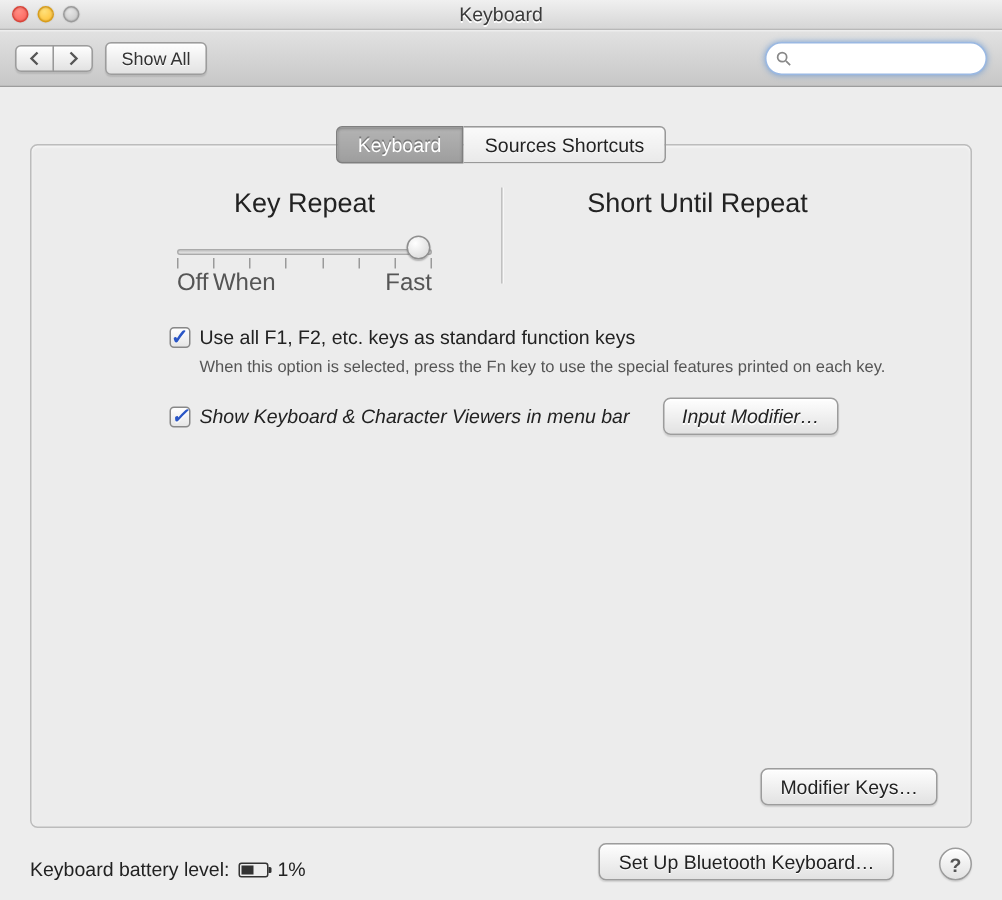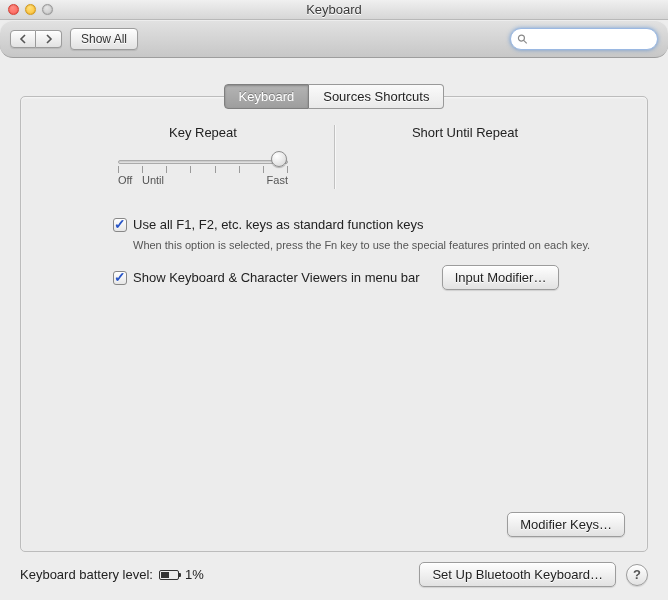--- a/index.html
+++ b/index.html
@@ -45,21 +45,20 @@
   }
   
   .toolbar {
     height: 38px;
     background: linear-gradient(to bottom, #e2e2e2, #c7c7c7);
     border-bottom: 1px solid #9d9d9d;
     box-shadow: inset 0 1px 0 rgba(255,255,255,0.4);
     display: flex;
     align-items: center;
     padding: 0 10px;
-    border-radius: 13px;
   }
   .nav-group { display:flex; }
   .btn {
     background: linear-gradient(to bottom, #fefefe, #e2e2e2);
     border: 1px solid #9c9c9c;
     border-radius: 4px;
     padding: 3px 10px;
     font-size: 12px;
     color: #333;
     box-shadow: inset 0 1px 0 #fff, 0 1px 1px rgba(0,0,0,0.1);
@@ -133,21 +132,21 @@
     padding: 22px 26px 18px 26px;
   }
   .sliders-row {
     display:flex;
     justify-content:center;
     gap: 0;
     margin-bottom: 28px;
     margin-top: 6px;
   }
   .slider-block { width: 42%; display:flex; flex-direction:column; align-items:center; }
-  .slider-label { font-size:13px; margin-bottom: 14px; }
+  .slider-label { font-size:18px; margin-bottom: 14px; }
   .slider-track {
     width: 170px;
     position:relative;
     height: 28px;
   }
   .track-line {
     position:absolute; top:6px; left:0; right:0;
     height:4px;
     background: linear-gradient(#c4c4c4,#e9e9e9);
     border:1px solid #aaa;
@@ -158,21 +157,21 @@
   .knob {
     position:absolute;
     top:-3px;
     width:16px; height:16px;
     border-radius:50%;
     background: radial-gradient(circle at 35% 30%, #fff, #d4d4d4);
     border:1px solid #8e8e8e;
     box-shadow: 0 1px 1px rgba(0,0,0,0.25);
     transform: translateX(-50%);
   }
-  .slider-scale { position:absolute; top:20px; left:0; right:0; display:flex; justify-content:space-between; font-size:11px; color:#555;}
+  .slider-scale { position:absolute; top:20px; left:0; right:0; display:flex; justify-content:space-between; font-size:16px; color:#555;}
   .vsep {
     width:1px;
     background: rgba(0,0,0,0.18);
     box-shadow: 1px 0 0 rgba(255,255,255,0.6);
     margin: 0 10px;
     height: 64px;
     align-self:center;
   }
   .check-row { display:flex; align-items:flex-start; gap:6px; margin-bottom: 6px; margin-left: 66px;}
   .checkbox {
@@ -185,21 +184,21 @@
     margin-top:1px;
   }
   .checkbox.checked::after {
     content:"✓";
     position:absolute;
     top:-3px; left:0px;
     font-size:14px; font-weight:bold; color:#2a56c6;
     text-shadow: 0 1px 0 rgba(255,255,255,0.6);
   }
   .subtext { font-size:11px; color:#555; margin-top:4px; margin-bottom:12px; line-height:1.35; margin-left: 86px;}
-  .check-row2 { display:flex; align-items:center; gap:6px; margin-left:66px;}
+  .check-row2 { display:flex; align-items:center; gap:6px; margin-left:66px;font-style:italic;}
   .push-btn {
     background: linear-gradient(#fefefe,#e2e2e2);
     border:1px solid #9c9c9c;
     border-radius:5px;
     padding:4px 12px;
     font-size:13px;
     box-shadow: inset 0 1px 0 #fff, 0 1px 1px rgba(0,0,0,0.12);
     text-shadow: 0 1px 0 #fff;
     cursor: default;
   }
@@ -207,21 +206,22 @@
     position:absolute;
     right: 22px;
     bottom: 14px;
     padding-left: 44px;
   }
   .bottom-bar {
     position:absolute;
     left: 20px; right: 20px;
     bottom: 13px;
     display:flex;
-    align-items:center;
+    align-items:flex-end;
+    gap:20px;
   }
   .batt { display:flex; align-items:center; gap:6px; font-size:13px;}
   .batt-icon {
     width:20px; height:10px;
     border:1px solid #333;
     border-radius:2px;
     position:relative;
   }
   .batt-icon::after {
     content:""; position:absolute;
@@ -301,21 +301,21 @@
               <div class="tick"></div>
               <div class="tick"></div>
               <div class="tick"></div>
               <div class="tick"></div>
               <div class="tick"></div>
             </div>
           <div class="knob" id="knob-kr" style="left: 95%;"></div>
           <div class="slider-scale">
             <span style="position:relative;">
               <span>Off</span>
-              <span style="position:absolute; left:24px;">Until</span>
+              <span style="position:absolute; left:24px;">When</span>
             </span>
             <span>Fast</span>
           </div>
         </div>
       </div>
 
       <div class="vsep"></div>
 
       <div class="slider-block">
         <div class="slider-label">Short Until Repeat</div>

